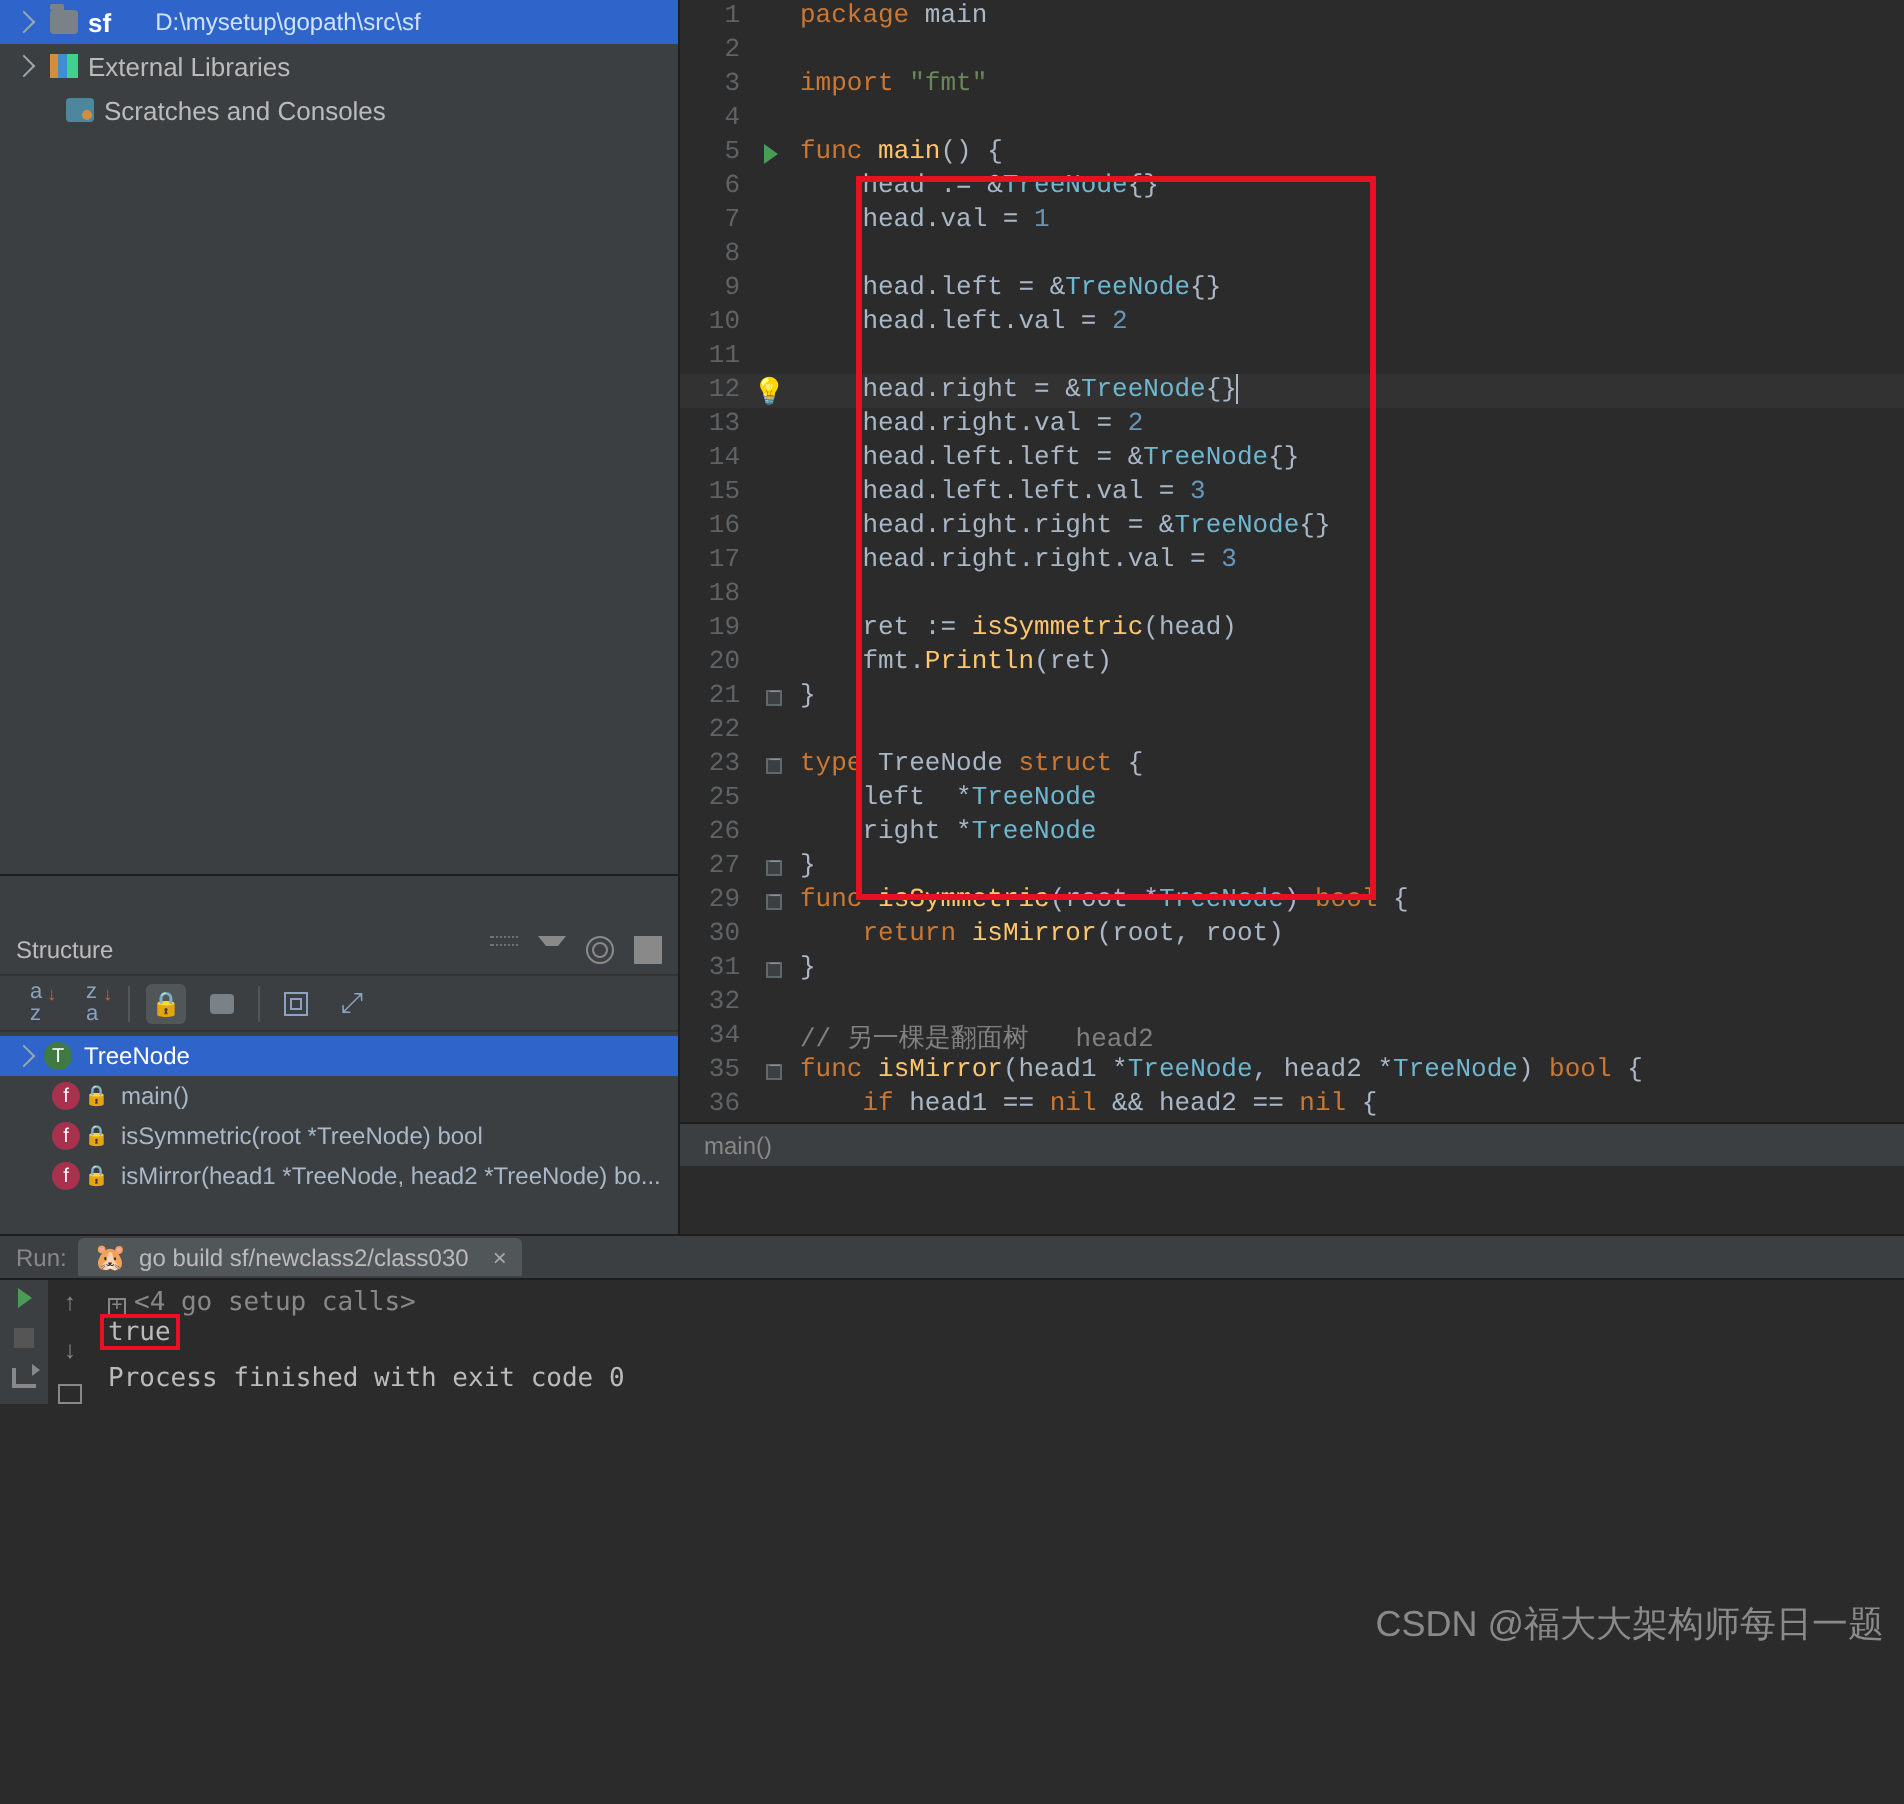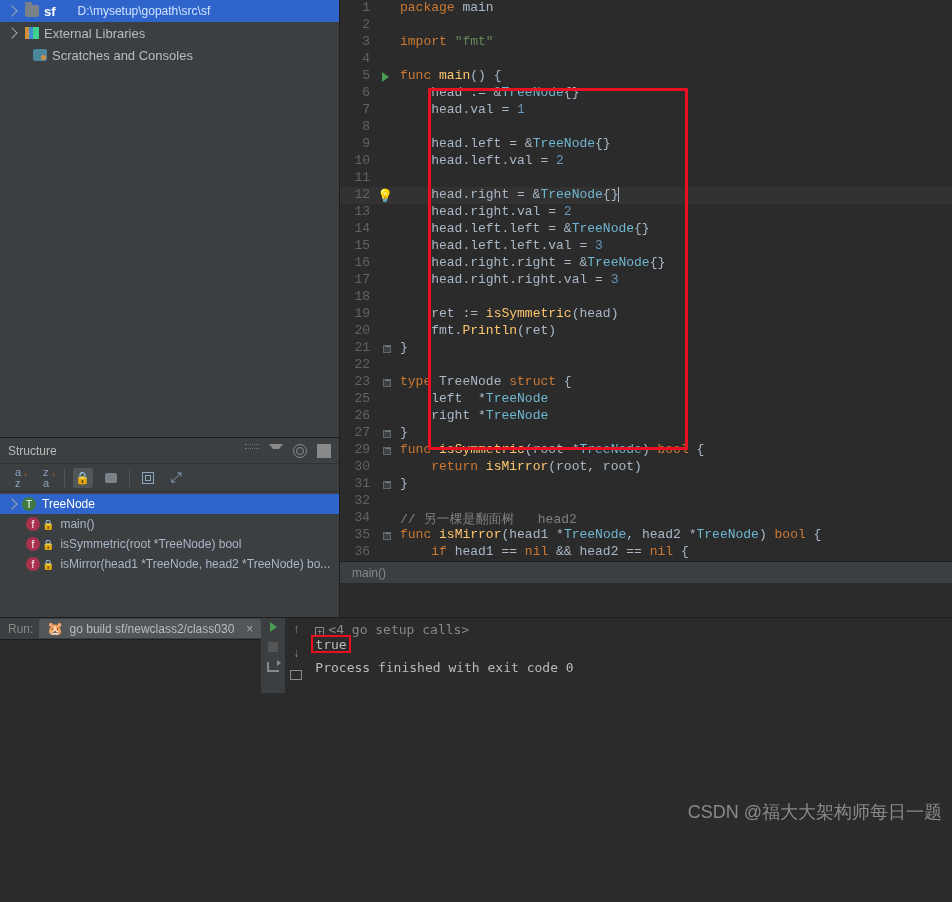--- a/index.html
+++ b/index.html
@@ -22,21 +22,21 @@
 .tree-indent { width:20px; }
 .chevron { width:8px; height:8px; border-right:1.5px solid #9aa7b0; border-bottom:1.5px solid #9aa7b0; transform:rotate(-45deg); margin-right:4px; }
 .folder-icon { width:14px; height:12px; background:#7a8288; border-radius:2px; position:relative; }
 .folder-icon::before { content:""; position:absolute; top:-3px; left:0; width:7px; height:3px; background:#7a8288; border-radius:1px 1px 0 0; }
 .lib-icon { width:14px; height:12px; background:linear-gradient(90deg,#d28e3f 30%,#3f8ed2 30% 60%,#3fd28e 60%); }
 .scratch-icon { width:14px; height:12px; background:#4d879e; border-radius:2px; position:relative; }
 .scratch-icon::before { content:""; position:absolute; right:1px; bottom:1px; width:5px; height:5px; border-radius:50%; background:#d28e3f; }
 .path { color:#808080; margin-left:17px; font-size:12px; }
 
 .structure-panel { flex:0 0 180px; border-top:1px solid #1e1e1e; display:flex; flex-direction:column; }
-.struct-header { height:26px; display:flex; align-items:center; padding:0 8px; background:#3c3f41; color:#bbbbbb; border-bottom:1px solid #323232; }
+.struct-header { height:26px; display:flex; align-items:center; padding:0 8px; background:#3c3f41; color:#bbbbbb; border-bottom:1px solid #323232;margin-top:24px; }
 .struct-header .title { flex:1; font-size:12px; }
 .struct-header .hicon { width:14px; height:14px; margin-left:10px; opacity:0.7; }
 .hline { border-top:1px dotted #888; width:14px; height:8px; position:relative; }
 .hline::after{content:"";position:absolute;left:0;top:3px;border-top:1px dotted #888;width:14px;}
 .down-icon{width:0;height:0;border-left:4px solid transparent;border-right:4px solid transparent;border-top:5px solid #aaa;}
 .gear-icon{width:12px;height:12px;border:1.5px solid #aaa;border-radius:50%;position:relative;}
 .gear-icon::after{content:"";position:absolute;inset:2px;border:1px solid #aaa;border-radius:50%;}
 .minus-icon{width:12px;height:2px;background:#aaa;}
 .struct-toolbar { height:28px; display:flex; align-items:center; gap:8px; padding:0 8px; border-bottom:1px solid #323232; }
 .tb-btn { width:20px; height:20px; display:flex; align-items:center; justify-content:center; border-radius:3px; }
@@ -76,21 +76,21 @@
 .num { color:#6897bb; }
 .fn { color:#ffc66d; }
 .comment { color:#808080; }
 .cursor-caret { border-right:1px solid #a9b7c6; }
 
 .red-box { position:absolute; border:3px solid #e81123; pointer-events:none; }
 
 .breadcrumb { height:22px; background:#3c3f41; border-top:1px solid #1e1e1e; display:flex; align-items:center; padding-left:12px; color:#888; font-size:12px; }
 
 
-.run-panel { flex:0 0 75px; display:flex; flex-direction:row; }
+.run-panel { flex:0 0 75px; display:flex; flex-direction:column; }
 .run-tab { height:22px; background:#3c3f41; display:flex; align-items:center; padding-left:8px; color:#bbb; font-size:12px; gap:6px; border-bottom:1px solid #1e1e1e; }
 .run-label { color:#888; }
 .run-chip { display:flex; align-items:center; gap:6px; padding:2px 8px; background:#515658; border-radius:3px 3px 0 0; }
 .run-close { color:#aaa; margin-left:6px; cursor:pointer; }
 .run-body { flex:1; display:flex; background:#2b2b2b; }
 .run-gutter { width:24px; background:#3c3f41; display:flex; flex-direction:column; align-items:center; padding-top:4px; gap:10px; }
 .run-gutter .r-run { width:0;height:0;border-top:5px solid transparent;border-bottom:5px solid transparent;border-left:7px solid #499c54; }
 .run-gutter .r-stop { width:10px;height:10px;background:#555; }
 .run-gutter .r-wrap { width:12px;height:10px;border-left:2px solid #888;border-bottom:2px solid #888;position:relative; }
 .run-gutter .r-wrap::after{content:"";position:absolute;right:-2px;top:-2px;width:0;height:0;border-top:3px solid transparent;border-bottom:3px solid transparent;border-left:4px solid #888;}

